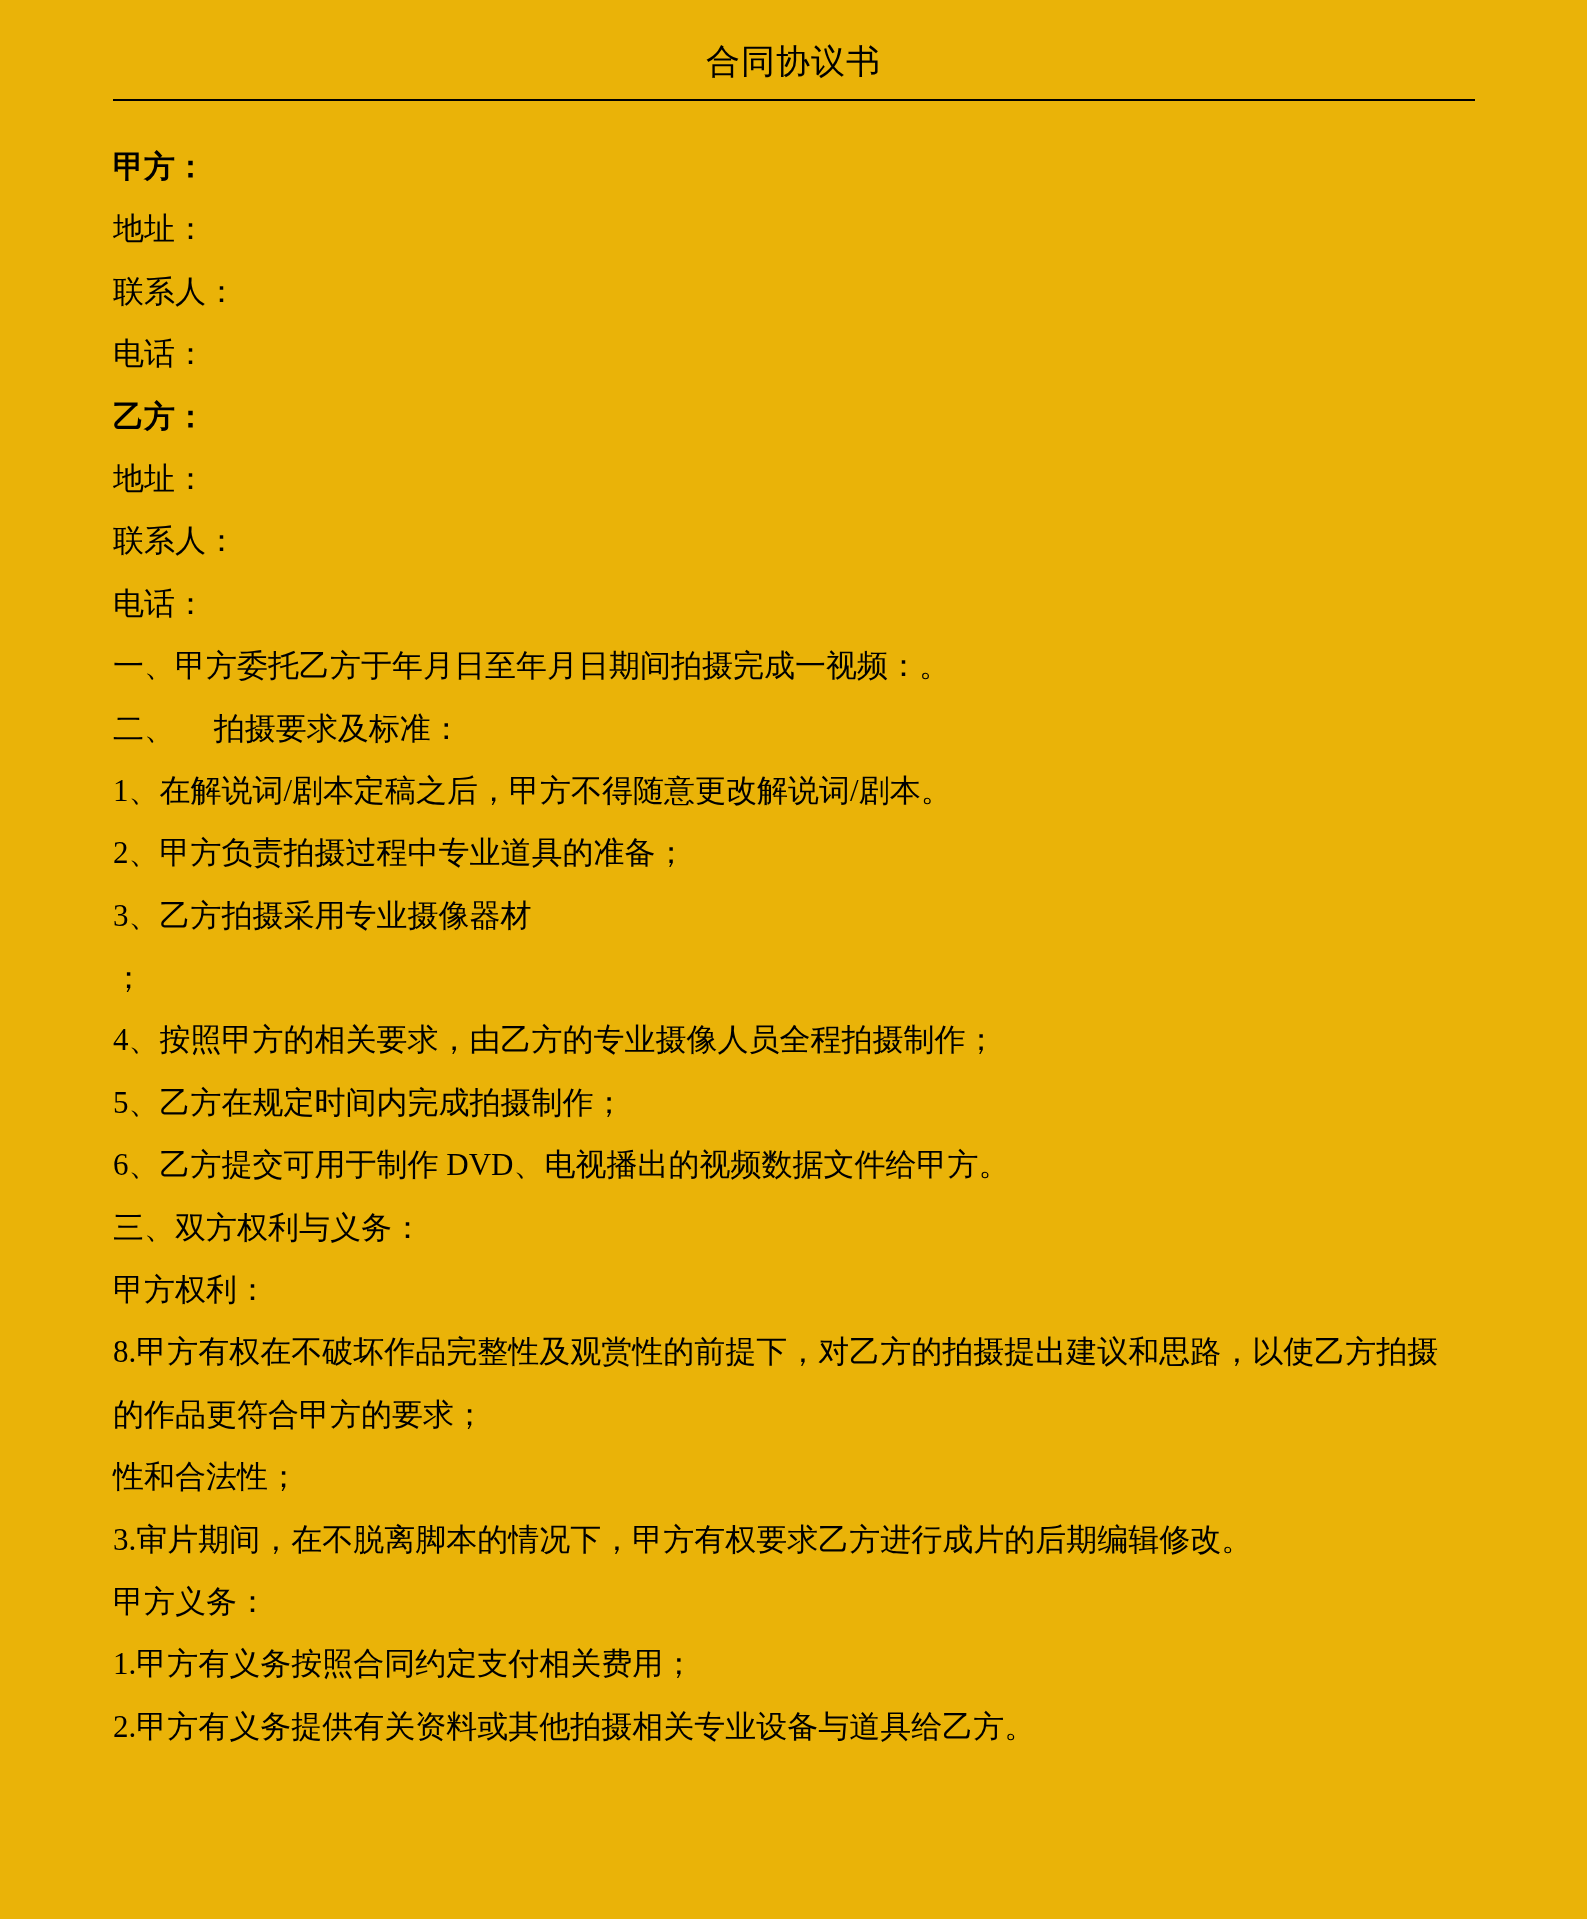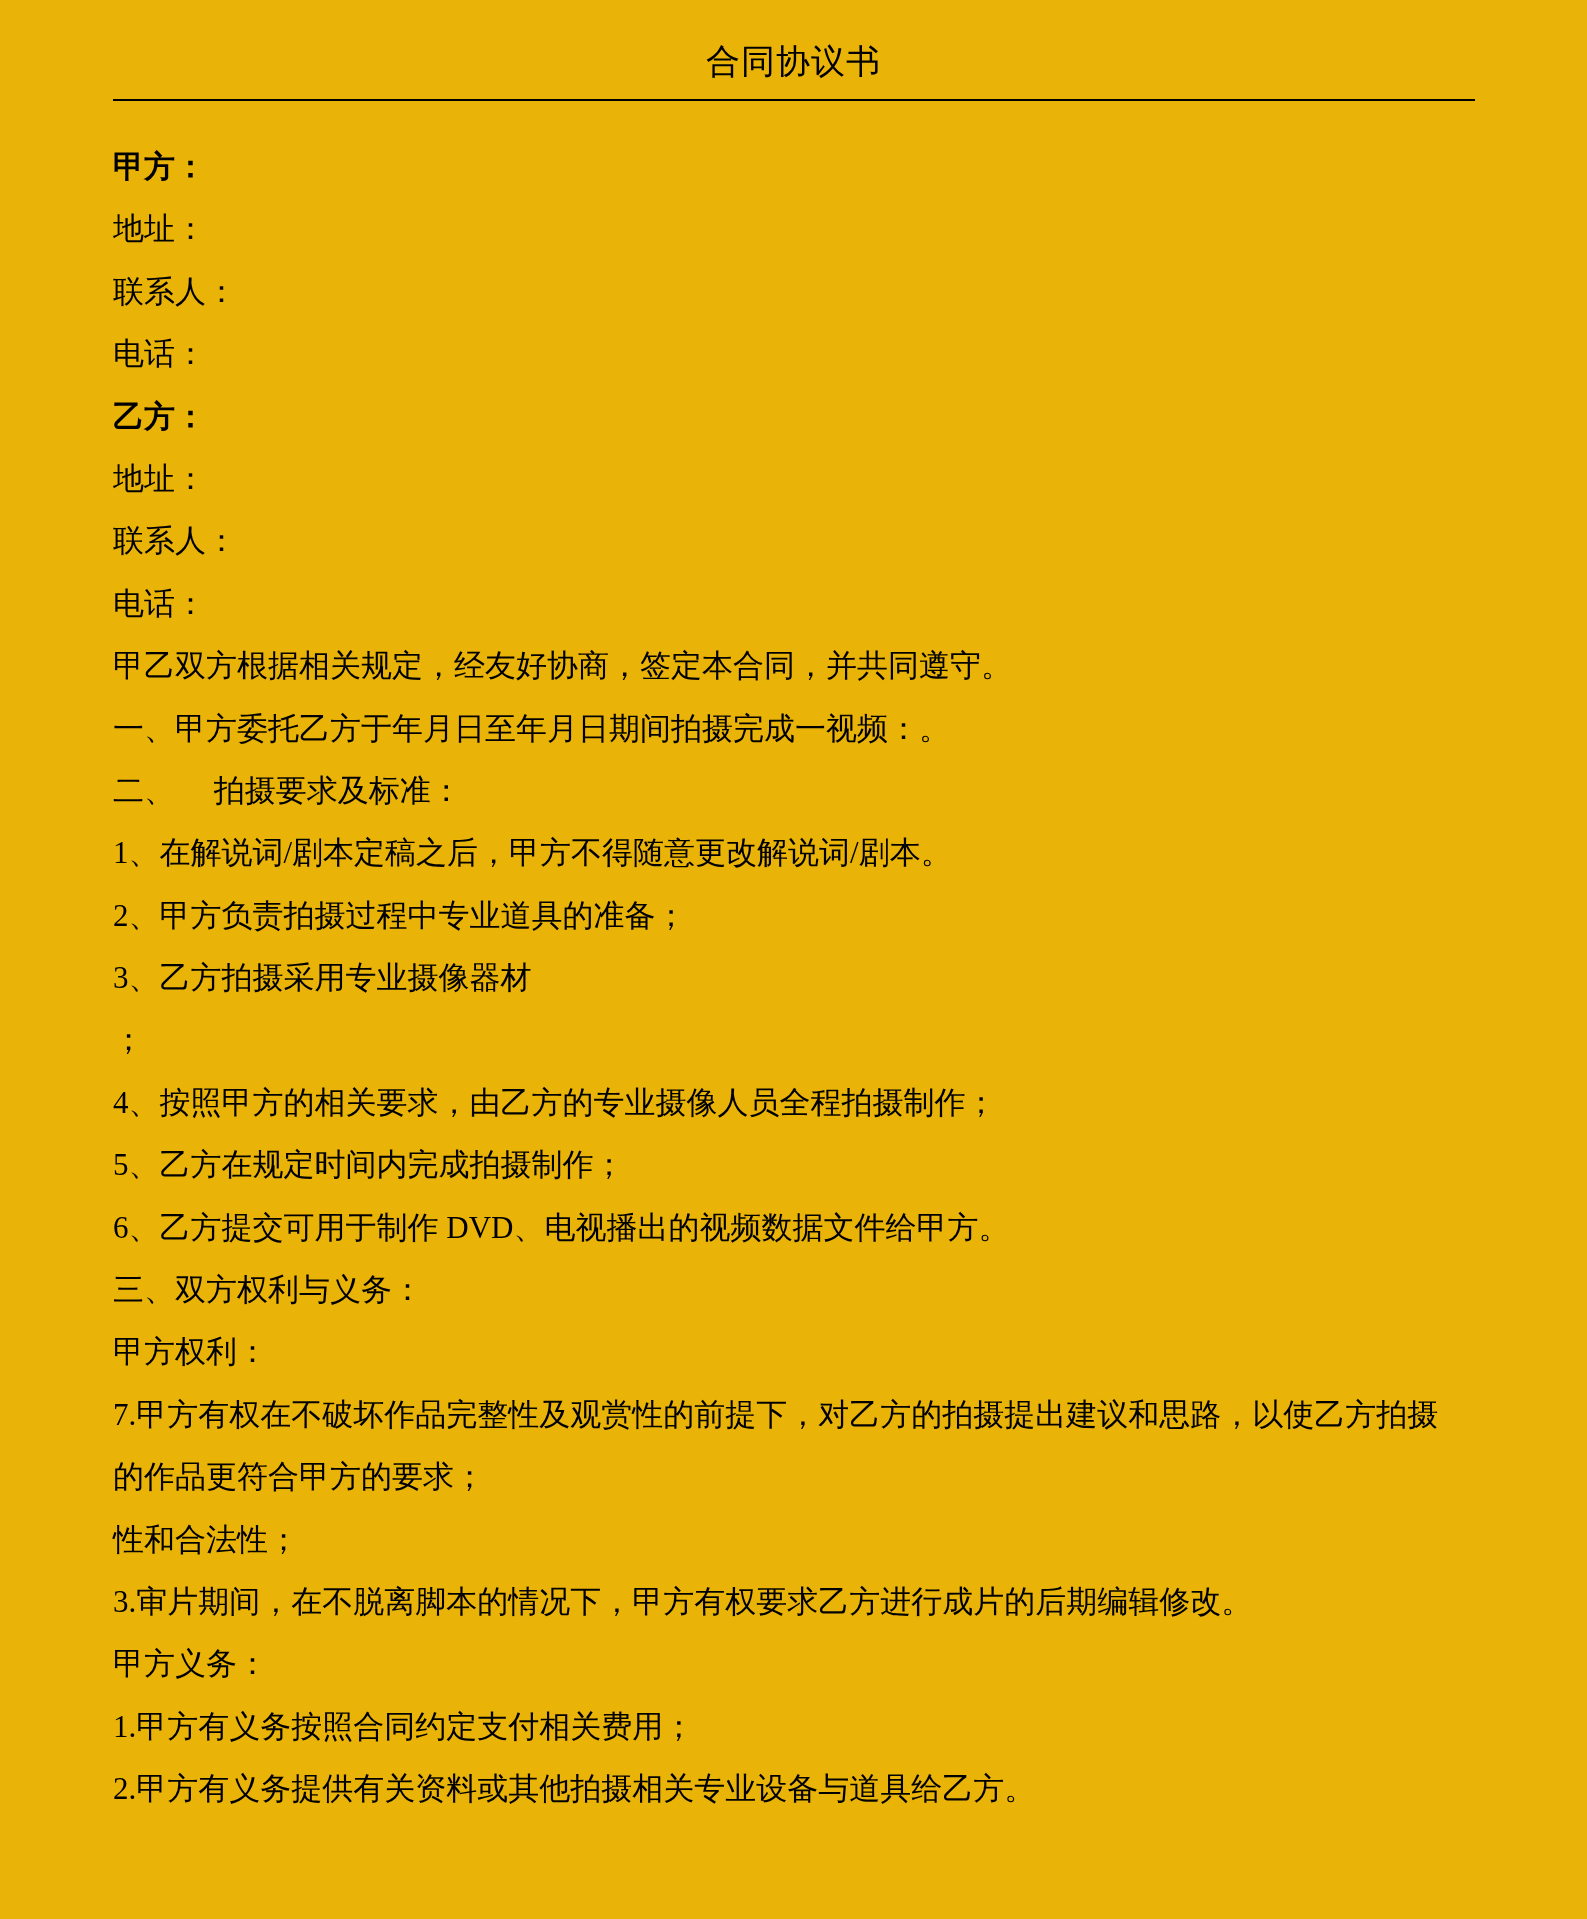--- a/index.html
+++ b/index.html
@@ -61,33 +61,32 @@
   <div class="title-rule"></div>
   <div class="doc-body">
       <div class="line align-left bold">甲方：</div>
       <div class="line align-left">地址：</div>
       <div class="line align-left">联系人：</div>
       <div class="line align-left">电话：</div>
       <div class="line align-center bold">乙方：</div>
       <div class="line align-center">地址：</div>
       <div class="line align-center">联系人：</div>
       <div class="line align-center">电话：</div>
-      <div class="line align-center">甲乙双方根据相关规定，经友好协商，签定本合同，并共同遵守。</div>
       <div class="line align-center">一、甲方委托乙方于年月日至年月日期间拍摄完成一视频：。</div>
       <div class="line align-center">二、　 拍摄要求及标准：</div>
       <div class="line align-center">1、在解说词/剧本定稿之后，甲方不得随意更改解说词/剧本。</div>
       <div class="line align-center">2、甲方负责拍摄过程中专业道具的准备；</div>
       <div class="line align-center">3、乙方拍摄采用专业摄像器材</div>
       <div class="line align-center">；</div>
       <div class="line align-center">4、按照甲方的相关要求，由乙方的专业摄像人员全程拍摄制作；</div>
       <div class="line align-center">5、乙方在规定时间内完成拍摄制作；</div>
       <div class="line align-center">6、乙方提交可用于制作 DVD、电视播出的视频数据文件给甲方。</div>
       <div class="line align-center">三、双方权利与义务：</div>
       <div class="line align-center">甲方权利：</div>
-      <div class="line align-center">7.甲方有权在不破坏作品完整性及观赏性的前提下，对乙方的拍摄提出建议和思路，以使乙方拍摄</div>
+      <div class="line align-center">8.甲方有权在不破坏作品完整性及观赏性的前提下，对乙方的拍摄提出建议和思路，以使乙方拍摄</div>
       <div class="line align-center">的作品更符合甲方的要求；</div>
       <div class="line align-center">性和合法性；</div>
       <div class="line align-center">3.审片期间，在不脱离脚本的情况下，甲方有权要求乙方进行成片的后期编辑修改。</div>
       <div class="line align-center">甲方义务：</div>
       <div class="line align-center">1.甲方有义务按照合同约定支付相关费用；</div>
       <div class="line align-center">2.甲方有义务提供有关资料或其他拍摄相关专业设备与道具给乙方。</div>
     </div>
 </div>
 
 </body></html>

